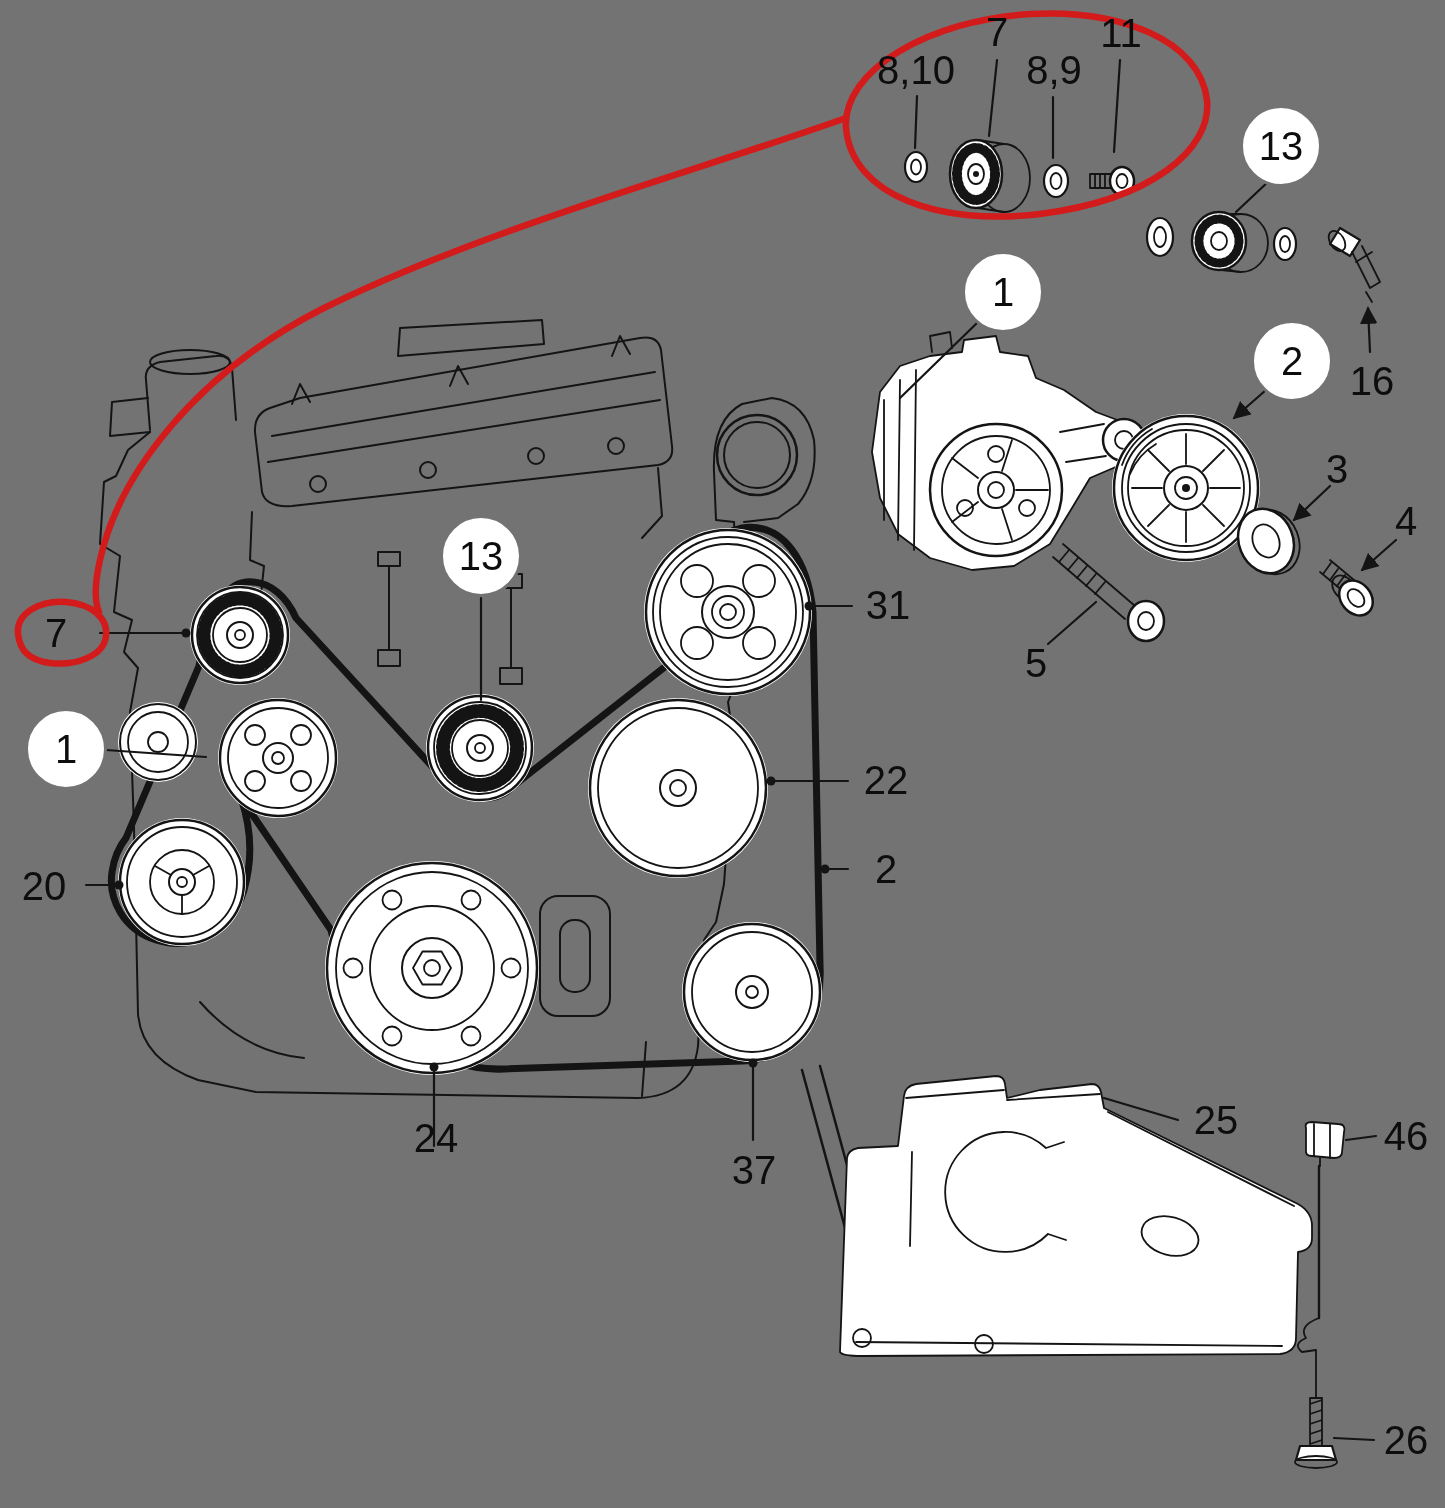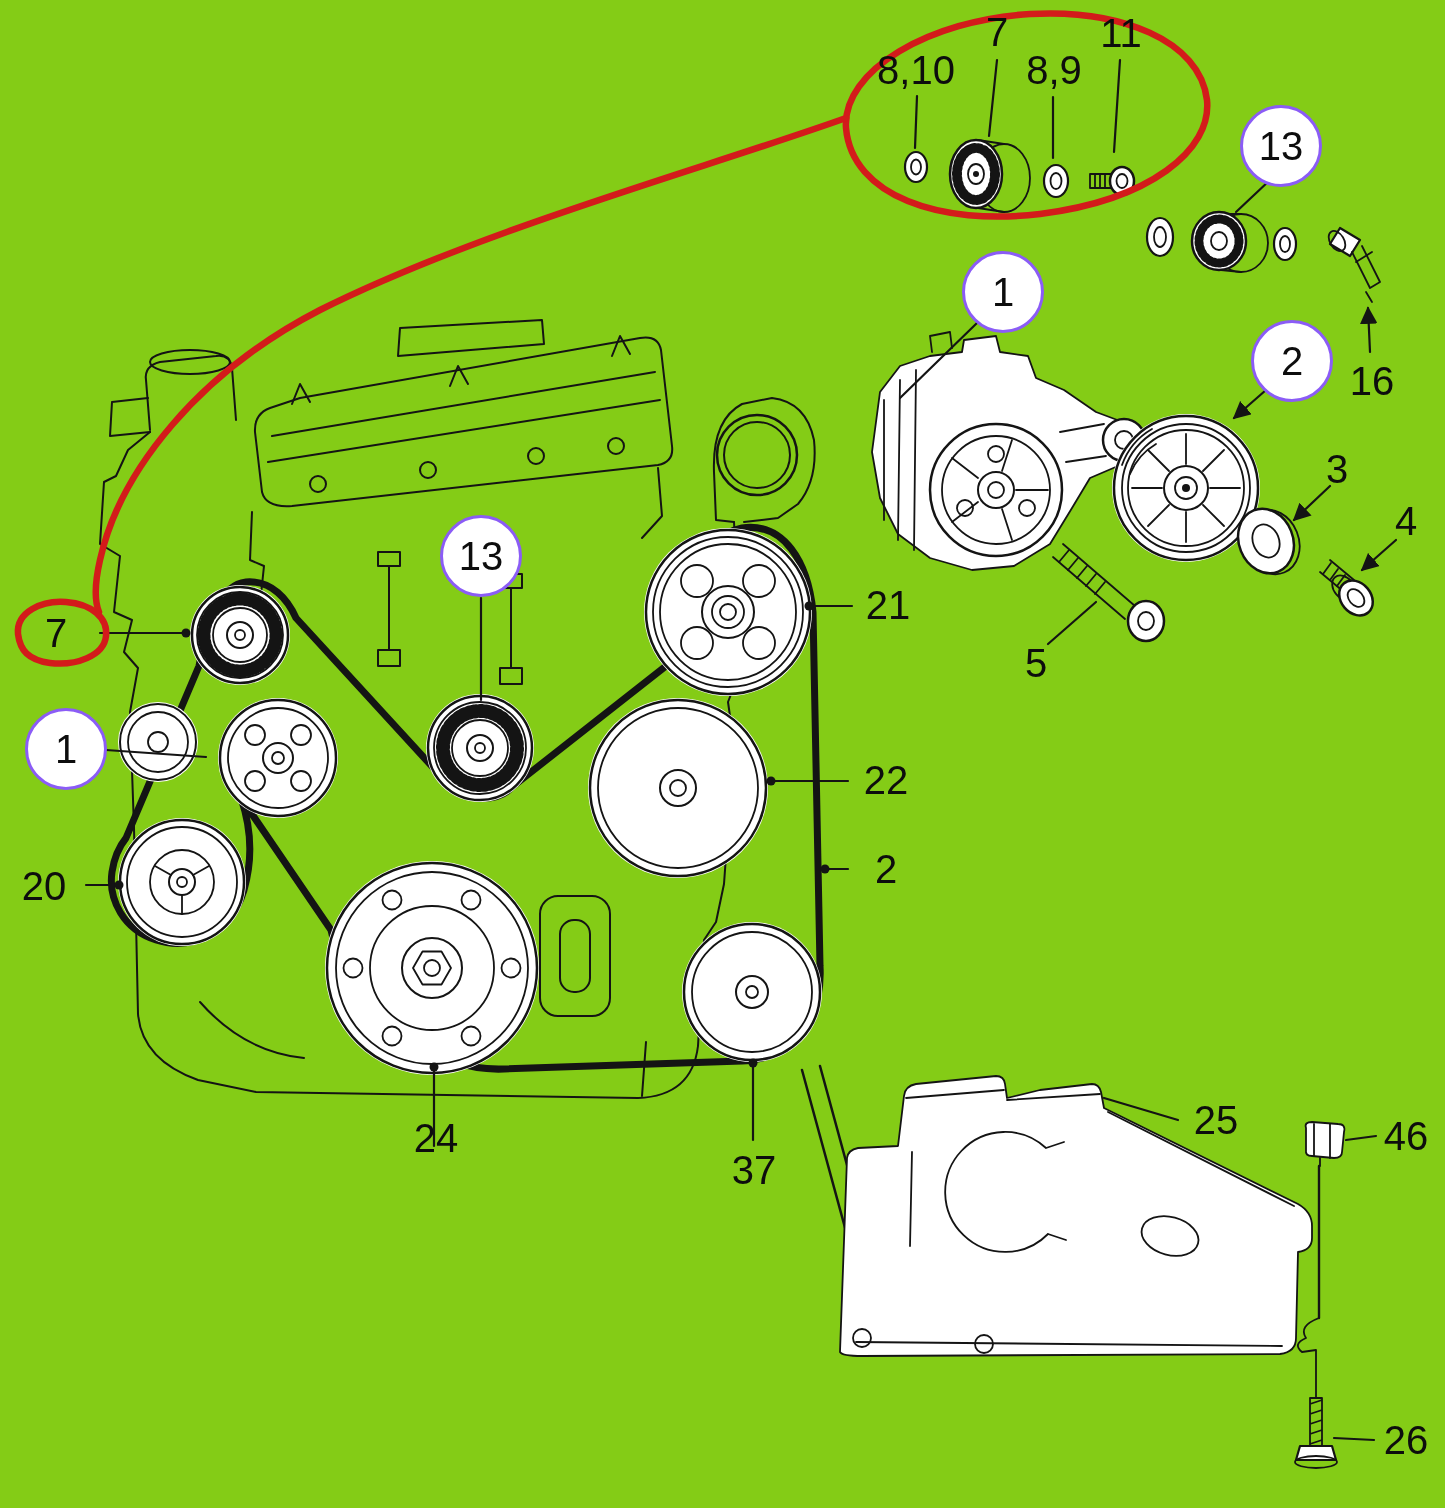--- a/index.html
+++ b/index.html
@@ -1,22 +1,22 @@
 <!DOCTYPE html>
 <html><head>
 <meta charset="utf-8">
 <title>Diagram</title>
 <style>
   html,body{margin:0;padding:0;background:#fff;}
-  .stage{position:relative;width:1445px;height:1508px;background:#84cc16;overflow:hidden;
+  .stage{position:relative;width:1445px;height:1508px;background:#737373;overflow:hidden;
          font-family:"Liberation Sans", sans-serif;}
   .stage svg{position:absolute;left:0;top:0;}
   .co{position:absolute;transform:translate(-50%,-50%);font-size:40px;color:#0d0d0d;
       white-space:nowrap;line-height:1;user-select:none;}
-  .co.circled{width:76px;height:76px;border:3px solid #8b5cf6;border-radius:50%;
+  .co.circled{width:76px;height:76px;border:3px solid #737373;border-radius:50%;
       background:#fff;display:flex;align-items:center;justify-content:center;}
 </style>
 </head>
 <body>
 
 <div class="stage">
 
 <svg width="1445" height="1508" viewBox="0 0 1445 1508">
 <defs>
   <marker id="arr" viewBox="0 0 10 10" refX="9" refY="5" markerWidth="8" markerHeight="8" orient="auto-start-reverse">
@@ -323,21 +323,21 @@
 <div class="co circled" style="left:1003px;top:292px">1</div>
 <div class="co circled" style="left:1292px;top:361px">2</div>
 <div class="co" style="left:1337px;top:469px">3</div>
 <div class="co" style="left:1406px;top:521px">4</div>
 <div class="co" style="left:1036px;top:663px">5</div>
 
 <div class="co" style="left:56px;top:633px">7</div>
 <div class="co circled" style="left:481px;top:556px">13</div>
 <div class="co circled" style="left:66px;top:749px">1</div>
 
-<div class="co" style="left:888px;top:605px">21</div>
+<div class="co" style="left:888px;top:605px">31</div>
 <div class="co" style="left:886px;top:780px">22</div>
 <div class="co" style="left:886px;top:869px">2</div>
 <div class="co" style="left:44px;top:886px">20</div>
 <div class="co" style="left:436px;top:1138px">24</div>
 <div class="co" style="left:754px;top:1170px">37</div>
 
 <div class="co" style="left:1216px;top:1120px">25</div>
 <div class="co" style="left:1406px;top:1136px">46</div>
 <div class="co" style="left:1406px;top:1440px">26</div>
 

